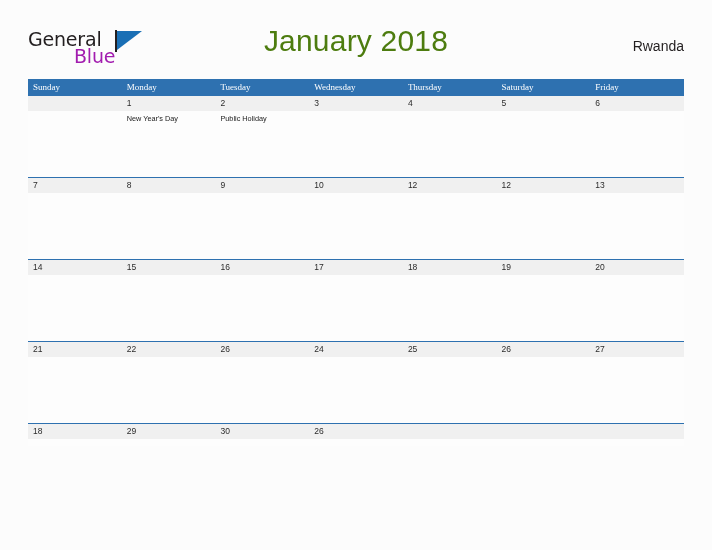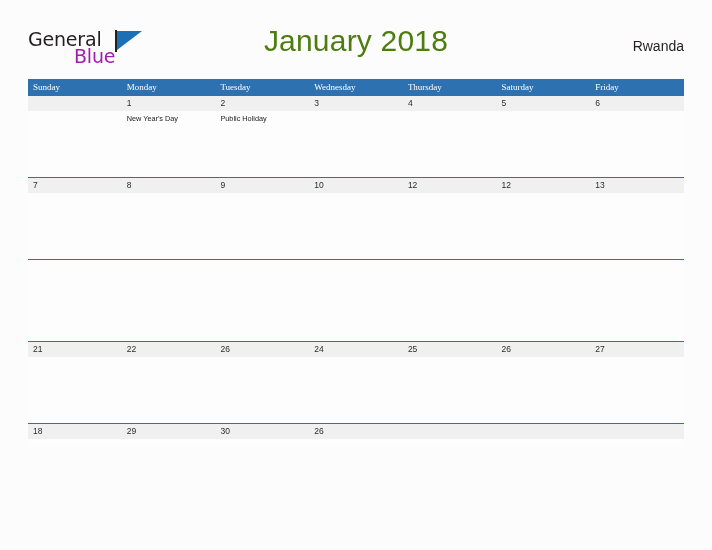--- a/index.html
+++ b/index.html
@@ -231,20 +231,29 @@
             <div class="event-cell"></div>
             <div class="event-cell"></div>
             <div class="event-cell"></div>
             <div class="event-cell"></div>
             <div class="event-cell"></div>
             <div class="event-cell"></div>
             <div class="event-cell"></div>
           </div>
         </div>
         <div class="week">
+          <div class="date-band">
+            <div class="date-cell">14</div>
+            <div class="date-cell">15</div>
+            <div class="date-cell">16</div>
+            <div class="date-cell">17</div>
+            <div class="date-cell">18</div>
+            <div class="date-cell">19</div>
+            <div class="date-cell">20</div>
+          </div>
           <div class="event-band">
             <div class="event-cell"></div>
             <div class="event-cell"></div>
             <div class="event-cell"></div>
             <div class="event-cell"></div>
             <div class="event-cell"></div>
             <div class="event-cell"></div>
             <div class="event-cell"></div>
           </div>
         </div>

